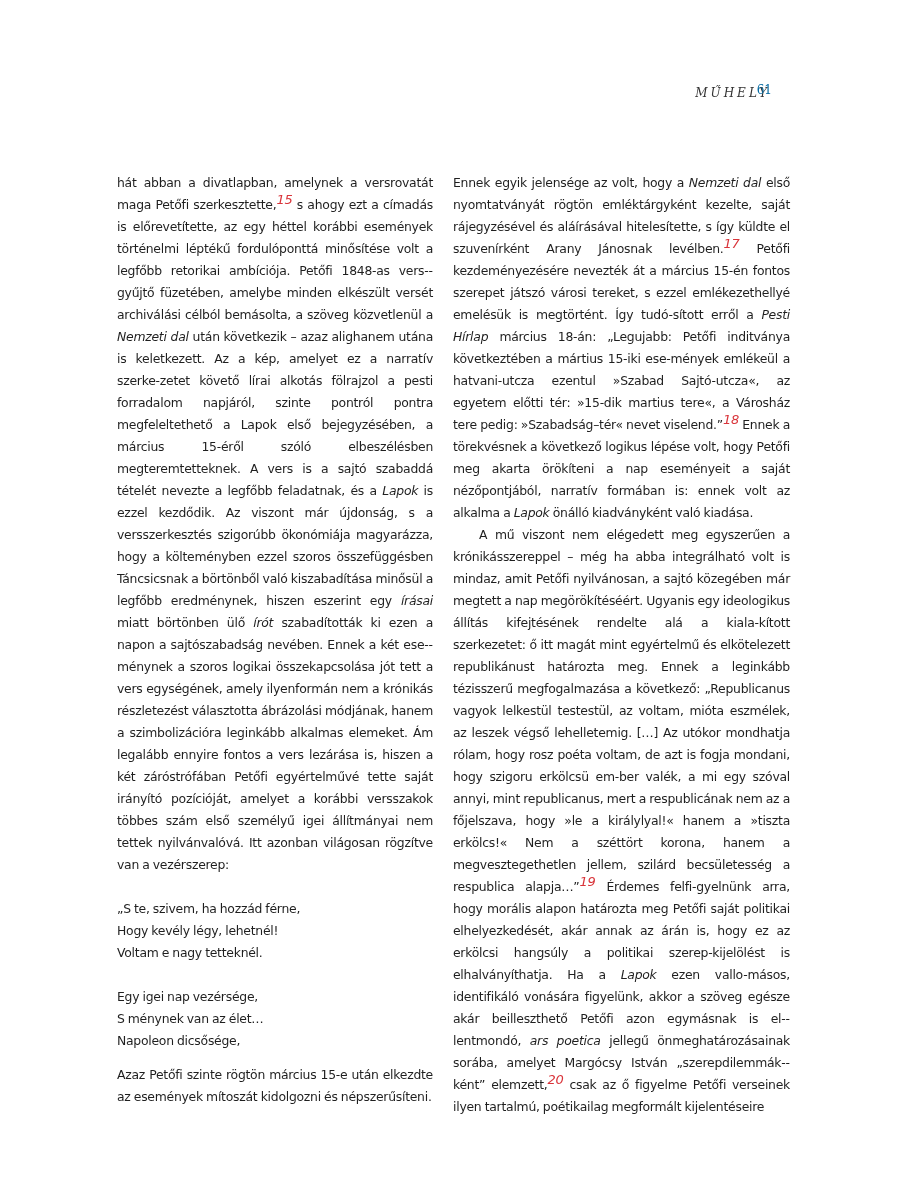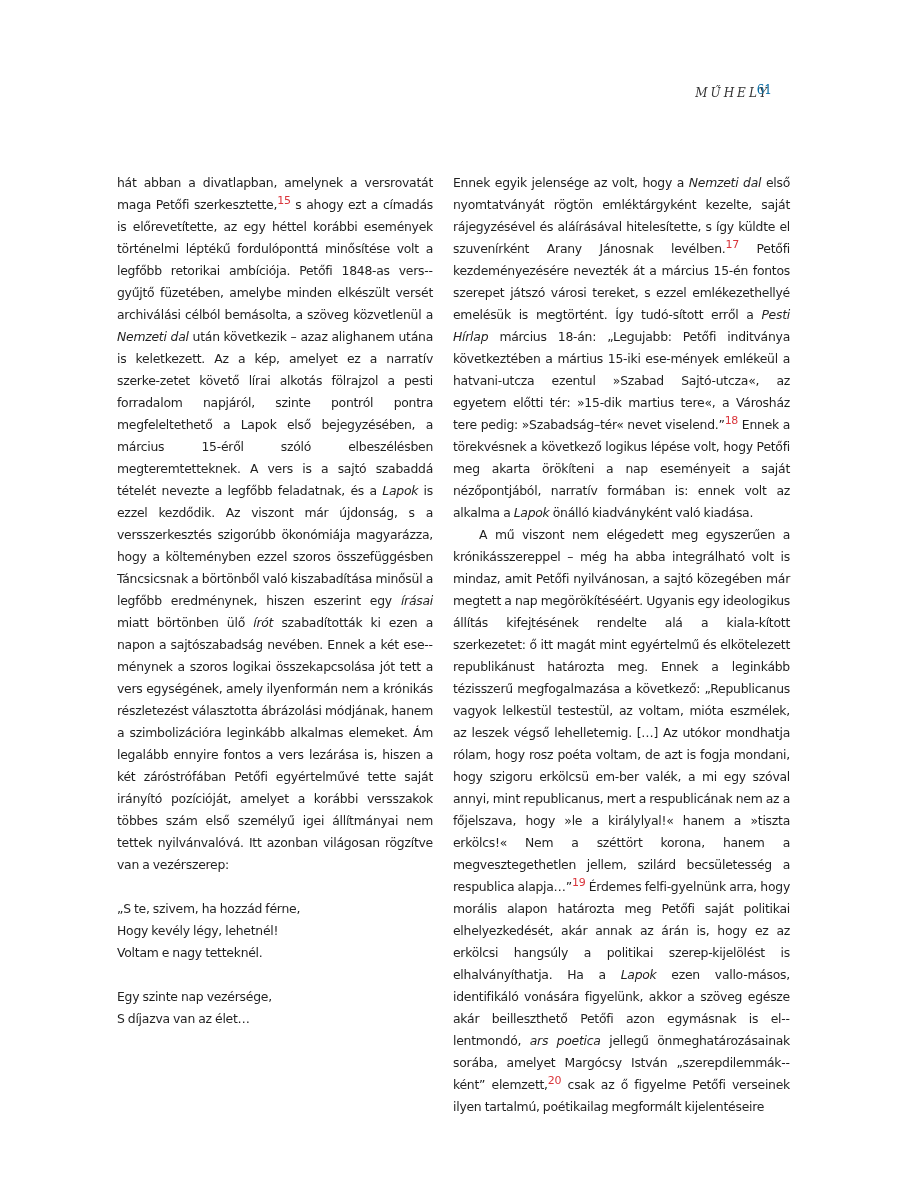--- a/index.html
+++ b/index.html
@@ -7,21 +7,21 @@
            font-family: "DejaVu Sans", sans-serif; color: #1f1f1f; }
     .running-head { position: absolute; top: 86px; left: 600px; width: 170px; text-align: right;
                     font-family: "DejaVu Serif", serif; font-style: italic; font-size: 12px; letter-spacing: 3px; color: #333; }
     .page-num { position: absolute; top: 83px; left: 752px; width: 20px; text-align: right;
                 font-family: "DejaVu Serif", serif; font-size: 12px; color: #0369a1; }
     .col { position: absolute; top: 172px; font-size: 12.4px; line-height: 22px; text-align: justify; hyphens: manual; letter-spacing: -0.25px; word-spacing: -0.5px; }
     .col-left { left: 117px; width: 316px; }
     .col-right { left: 453px; width: 337px; }
     .col p { margin: 0; }
     .indent { text-indent: 26px; }
-    .fn { color: #d9343a; font-size: 11px; vertical-align: super; line-height: 0; }
+    .fn { color: #d9343a; font-size: 13px; vertical-align: super; line-height: 0; font-style: italic; }
     .poem { margin: 22px 0 12px 0; text-align: left; }
     .poem .line { display: block; }
     .stanza-gap { height: 22px; }
     .after-poem { margin-top: 22px; }
     em { font-style: italic; }
   </style>
 </head>
 <body>
 
 <div class="running-head">MŰHELY</div>
@@ -30,22 +30,24 @@
 <div class="col col-left">
   <p>hát abban a divatlapban, amelynek a versrovatát maga Petőfi szerkesztette,<sup class="fn">15</sup> s ahogy ezt a címadás is előrevetítette, az egy héttel korábbi események történelmi léptékű fordulóponttá minősítése volt a legfőbb retorikai ambíciója. Petőfi 1848-as vers-­gyűjtő füzetében, amelybe minden elkészült versét archiválási célból bemásolta, a szöveg közvetlenül a <em>Nemzeti dal</em> után következik – azaz alighanem utána is keletkezett. Az a kép, amelyet ez a narratív szerke-­zetet követő lírai alkotás fölrajzol a pesti forradalom napjáról, szinte pontról pontra megfeleltethető a Lapok első bejegyzésében, a március 15-éről szóló elbeszélésben megteremtetteknek. A vers is a sajtó szabaddá tételét nevezte a legfőbb feladatnak, és a <em>Lapok</em> is ezzel kezdődik. Az viszont már újdonság, s a versszerkesztés szigorúbb ökonómiája magyarázza, hogy a költeményben ezzel szoros összefüggésben Táncsicsnak a börtönből való kiszabadítása minősül a legfőbb eredménynek, hiszen eszerint egy <em>írásai</em> miatt börtönben ülő <em>írót</em> szabadították ki ezen a napon a sajtószabadság nevében. Ennek a két ese-­ménynek a szoros logikai összekapcsolása jót tett a vers egységének, amely ilyenformán nem a krónikás részletezést választotta ábrázolási módjának, hanem a szimbolizációra leginkább alkalmas elemeket. Ám legalább ennyire fontos a vers lezárása is, hiszen a két záróstrófában Petőfi egyértelművé tette saját irányító pozícióját, amelyet a korábbi versszakok többes szám első személyű igei állítmányai nem tettek nyilvánvalóvá. Itt azonban világosan rögzítve van a vezérszerep:</p>
   <div class="poem">
     <div>
       <span class="line">„S te, szivem, ha hozzád férne,</span>
       <span class="line">Hogy kevély légy, lehetnél!</span>
       <span class="line">Voltam e nagy tetteknél.</span>
     </div>
     <div class="stanza-gap"></div>
     <div>
-      <span class="line">Egy szinte nap vezérsége,</span>
-      <span class="line">S díjazva van az élet…</span>
+      <span class="line">Egy igei nap vezérsége,</span>
+      <span class="line">S ménynek van az élet…</span>
+      <span class="line">Napoleon dicsősége,</span>
     </div>
   </div>
+  <p class="after-poem">Azaz Petőfi szinte rögtön március 15-e után elkezdte az események mítoszát kidolgozni és népszerűsíteni.</p>
 </div>
 
 <div class="col col-right">
   <p>Ennek egyik jelensége az volt, hogy a <em>Nemzeti dal</em> első nyomtatványát rögtön emléktárgyként kezelte, saját rájegyzésével és aláírásával hitelesítette, s így küldte el szuvenírként Arany Jánosnak levélben.<sup class="fn">17</sup> Petőfi kezdeményezésére nevezték át a március 15-én fontos szerepet játszó városi tereket, s ezzel emlékezethellyé emelésük is megtörtént. Így tudó-­sított erről a <em>Pesti Hírlap</em> március 18-án: „Legujabb: Petőfi inditványa következtében a mártius 15-iki ese-­mények emlékeül a hatvani-utcza ezentul »Szabad Sajtó-utcza«, az egyetem előtti tér: »15-dik martius tere«, a Városház tere pedig: »Szabadság–tér« nevet viselend.”<sup class="fn">18</sup> Ennek a törekvésnek a következő logikus lépése volt, hogy Petőfi meg akarta örökíteni a nap eseményeit a saját nézőpontjából, narratív formában is: ennek volt az alkalma a <em>Lapok</em> önálló kiadványként való kiadása.</p>
   <p class="indent">A mű viszont nem elégedett meg egyszerűen a krónikásszereppel – még ha abba integrálható volt is mindaz, amit Petőfi nyilvánosan, a sajtó közegében már megtett a nap megörökítéséért. Ugyanis egy ideologikus állítás kifejtésének rendelte alá a kiala-­kított szerkezetet: ő itt magát mint egyértelmű és elkötelezett republikánust határozta meg. Ennek a leginkább tézisszerű megfogalmazása a következő: „Republicanus vagyok lelkestül testestül, az voltam, mióta eszmélek, az leszek végső lehelletemig. […] Az utókor mondhatja rólam, hogy rosz poéta voltam, de azt is fogja mondani, hogy szigoru erkölcsü em-­ber valék, a mi egy szóval annyi, mint republicanus, mert a respublicának nem az a főjelszava, hogy »le a királylyal!« hanem a »tiszta erkölcs!« Nem a széttört korona, hanem a megvesztegethetlen jellem, szilárd becsületesség a respublica alapja…”<sup class="fn">19</sup> Érdemes felfi-­gyelnünk arra, hogy morális alapon határozta meg Petőfi saját politikai elhelyezkedését, akár annak az árán is, hogy ez az erkölcsi hangsúly a politikai szerep-­kijelölést is elhalványíthatja. Ha a <em>Lapok</em> ezen vallo-­másos, identifikáló vonására figyelünk, akkor a szöveg egésze akár beilleszthető Petőfi azon egymásnak is el-­lentmondó, <em>ars poetica</em> jellegű önmeghatározásainak sorába, amelyet Margócsy István „szerepdilemmák-­ként” elemzett,<sup class="fn">20</sup> csak az ő figyelme Petőfi verseinek ilyen tartalmú, poétikailag megformált kijelentéseire</p>
 </div>
 
 </body></html>

